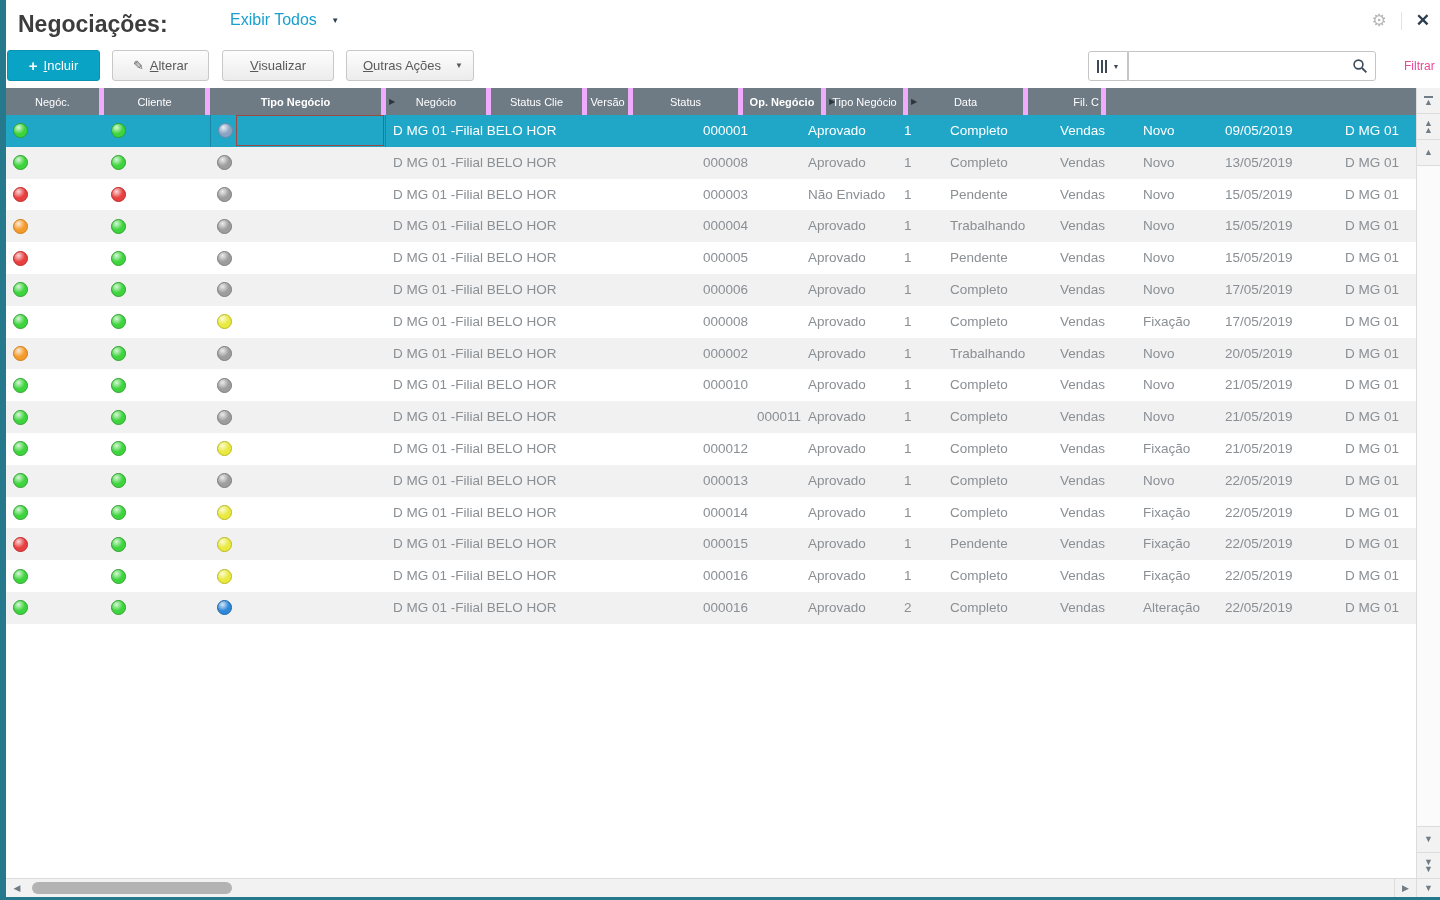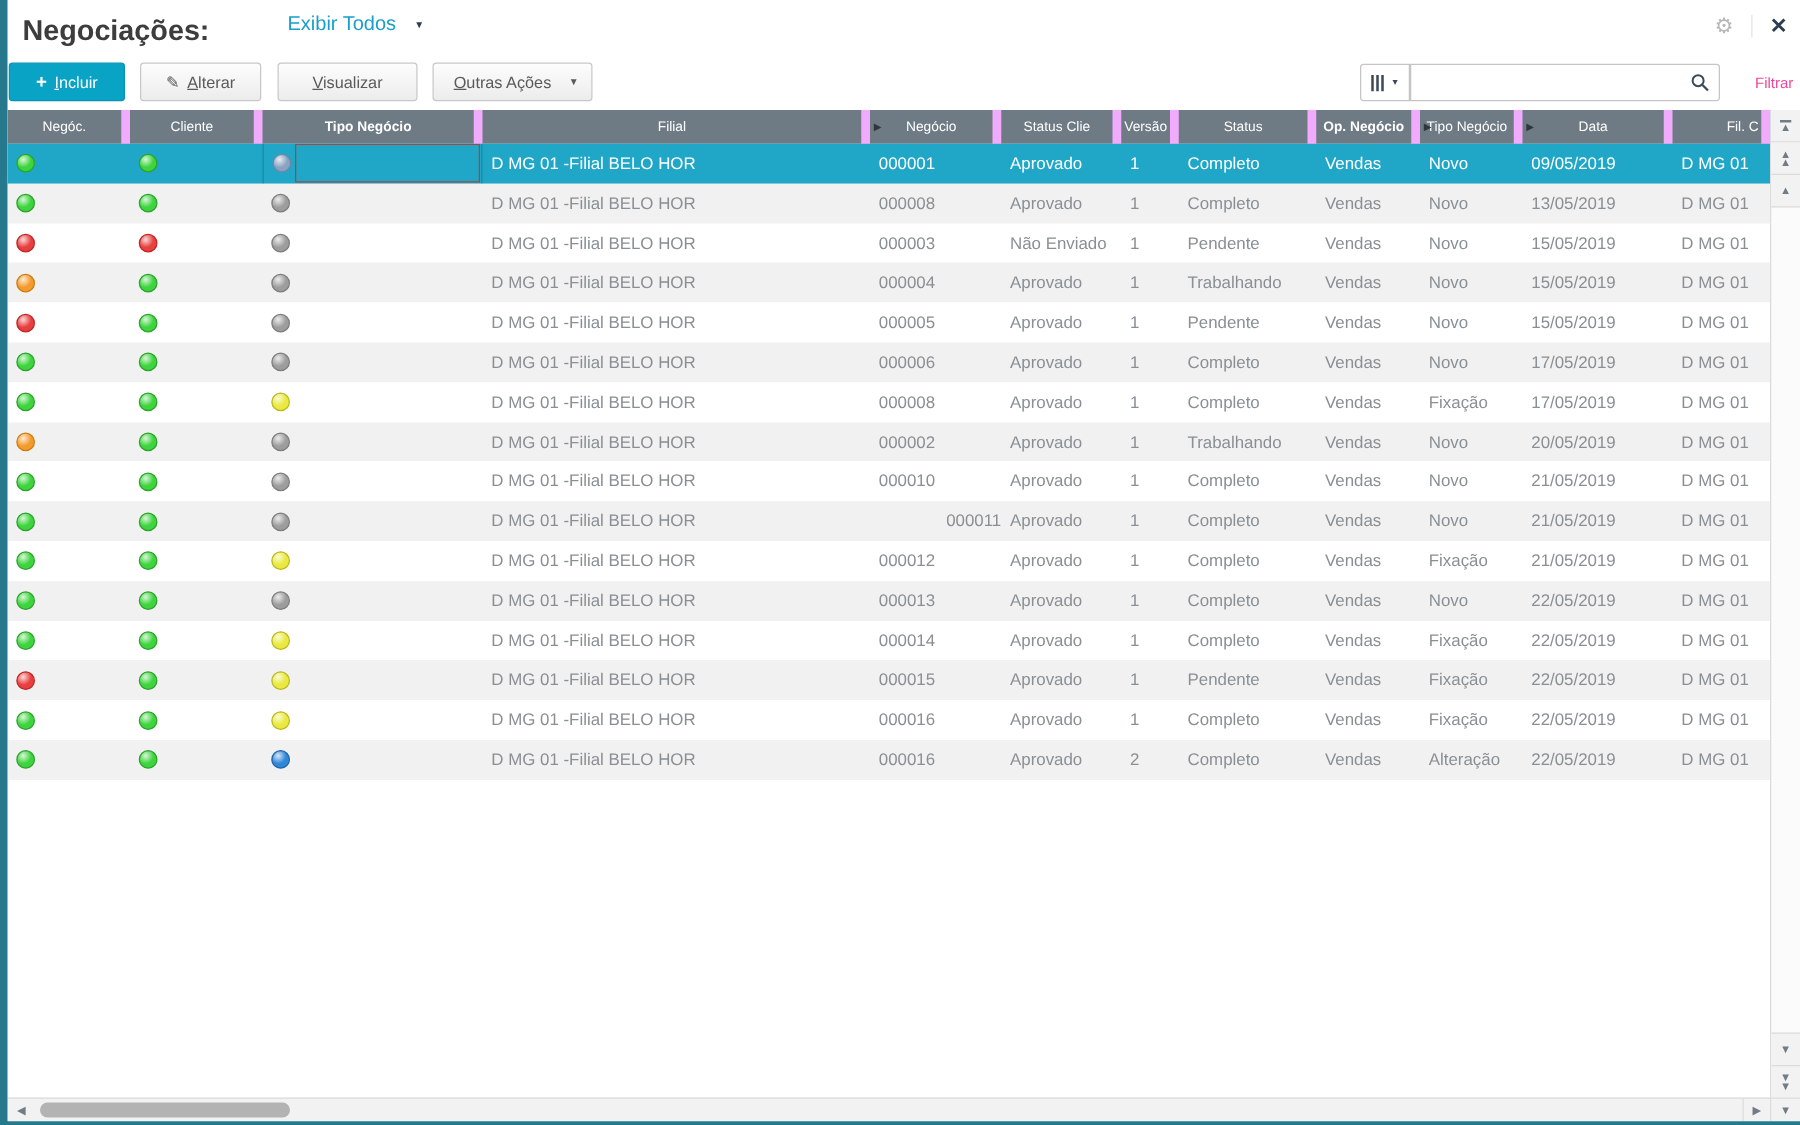--- a/index.html
+++ b/index.html
@@ -42,21 +42,21 @@
   .search-wrap { position:absolute; left:1122px; top:7px; width:248px; height:30px; }
   .search-input { width:100%; height:100%; border:1px solid #c5c5c5; border-radius:0 3px 3px 0;
                   padding:0 30px 0 8px; font-size:13px; color:#444; outline:none; }
   .mag { position:absolute; right:8px; top:7px; width:16px; height:16px; cursor:pointer; }
   .filtrar { position:absolute; left:1398px; top:15px; font-size:12px; color:#ec4899; }
 
   
   .grid { position:absolute; left:6px; top:88px; width:1410px; bottom:22px; background:#fff; overflow:hidden; }
   .ghead { display:flex; height:27px; background:#6e7a84; }
   .hcell { flex:none; position:relative; display:flex; align-items:center; justify-content:center;
-           color:#fff; font-size:11px; border-right:7px solid #f0abfc; overflow:hidden;
+           color:#fff; font-size:11px; border-right:5px solid #f0abfc; overflow:hidden;
            white-space:nowrap; cursor:pointer; }
   .hcell.bold { font-weight:bold; }
   .hcell.right { justify-content:flex-end; padding-right:2px; }
   .hcell .sort { position:absolute; left:3px; font-size:8px; color:#2f363b; }
   .gbody { }
   .row { display:flex; height:31.8px; background:#fff; cursor:pointer; }
   .row.alt { background:#f1f1f1; }
   .row.selected { background:#20a7c8; color:#fff; }
   .cell { flex:none; position:relative; overflow:hidden; white-space:nowrap; }
   .cell.txt { font-size:13.5px; line-height:31.8px; padding-left:7px; color:#8a8f94; }
@@ -146,23 +146,20 @@
   <div class="ghead">
       <div class="hcell" style="width: 98px;">
         <span>Negóc.</span>
       </div>
       <div class="hcell" style="width: 106px;">
         <span>Cliente</span>
       </div>
       <div class="hcell bold" style="width: 176px;">
         <span>Tipo Negócio</span>
       </div>
-      <div class="hcell" style="width: 310px;">
-        <span>Filial</span>
-      </div>
       <div class="hcell" style="width: 105px;">
         <span class="sort">▶</span>
         <span>Negócio</span>
       </div>
       <div class="hcell" style="width: 96px;">
         <span>Status Clie</span>
       </div>
       <div class="hcell" style="width: 46px;">
         <span>Versão</span>
       </div>

